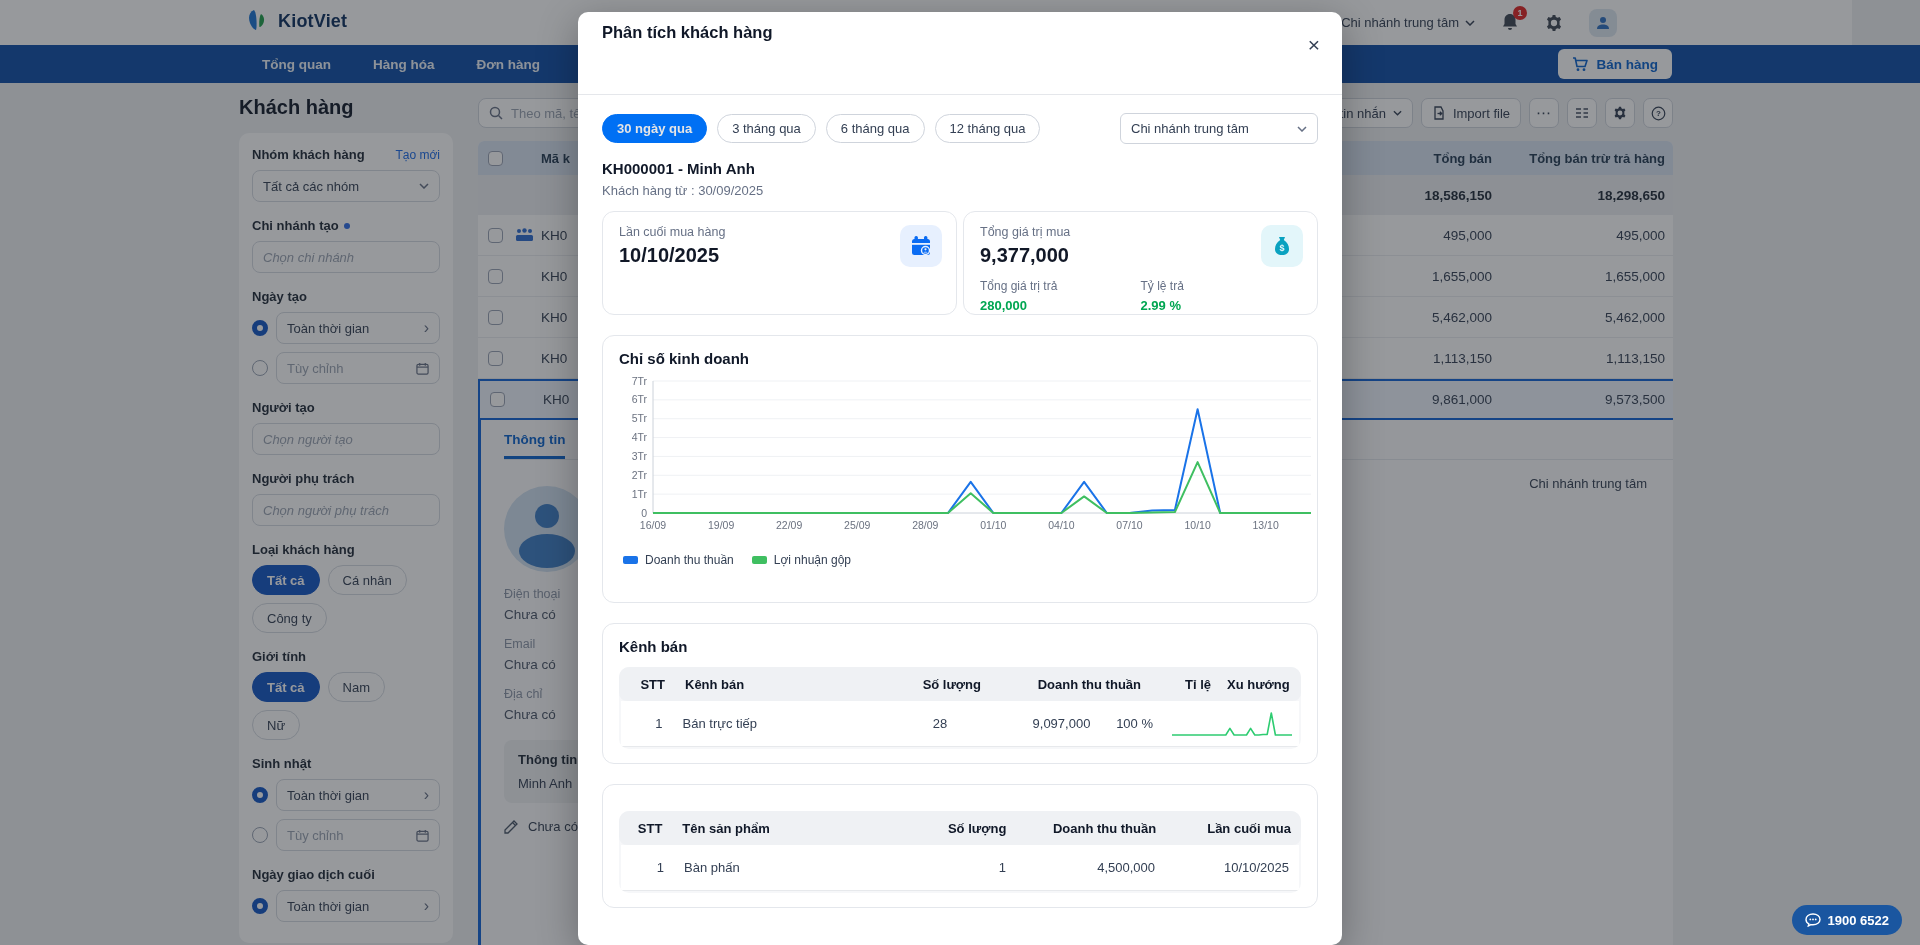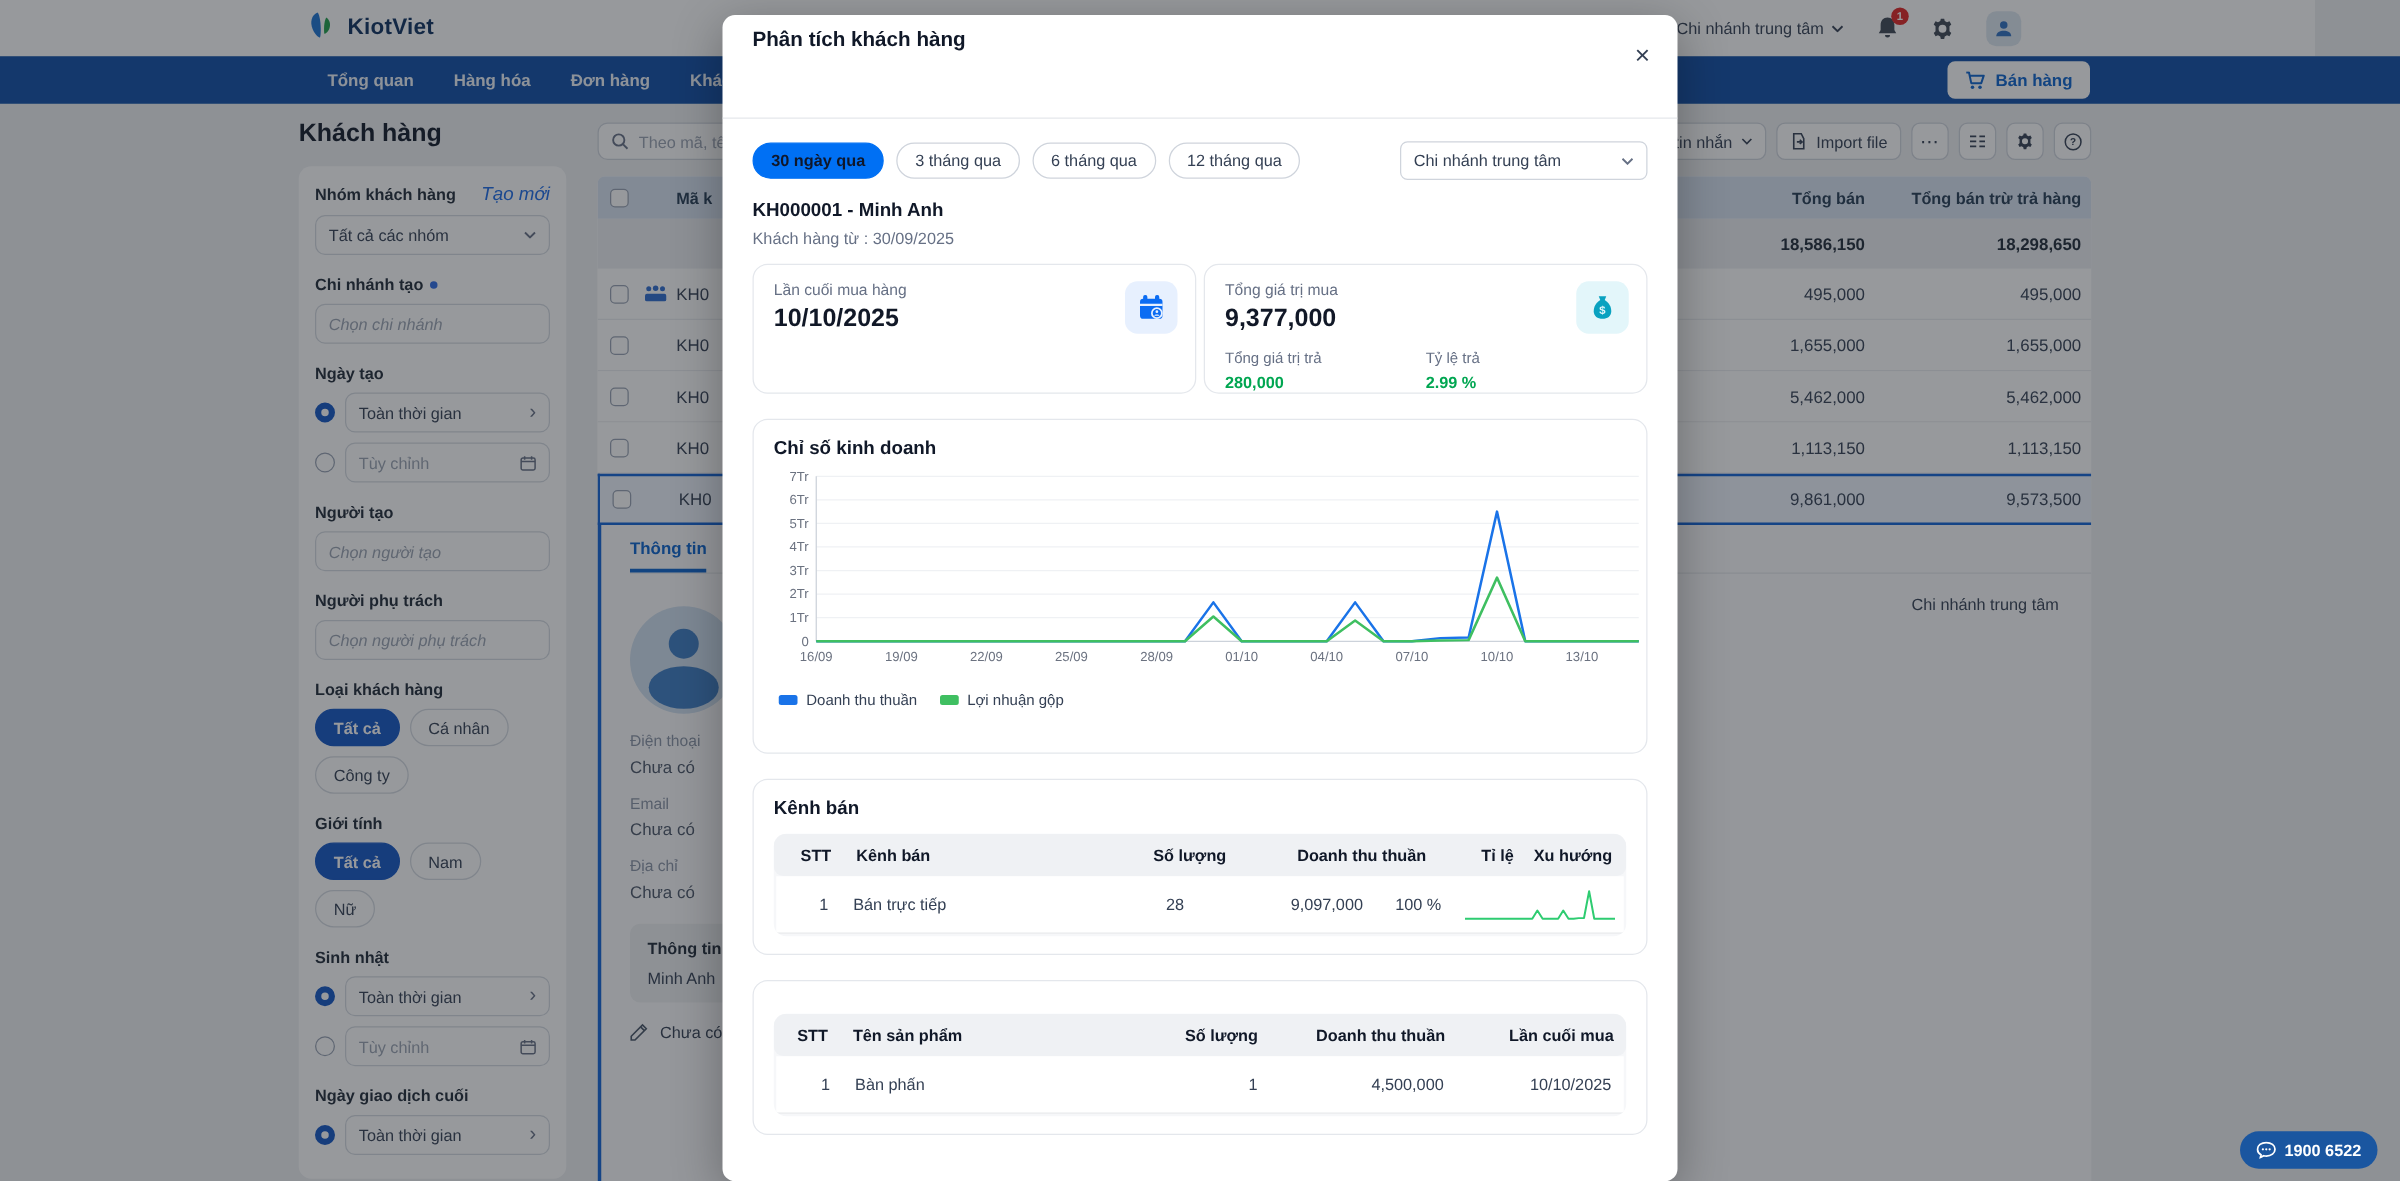--- a/index.html
+++ b/index.html
@@ -13,35 +13,35 @@
   .top-right{position:absolute;right:235px;top:0;height:45px;display:flex;align-items:center;gap:26px;}
   .top-item{display:flex;align-items:center;gap:6px;font-size:13px;color:#344054;cursor:pointer;}
   .icon-btn{position:relative;display:flex;align-items:center;justify-content:center;}
   .badge{position:absolute;top:-7px;right:-8px;background:#e02424;color:#fff;font-size:9px;font-weight:bold;
          width:14px;height:14px;border-radius:50%;display:flex;align-items:center;justify-content:center;}
   .avatar-sq{width:28px;height:28px;border-radius:8px;background:#dde7f1;display:flex;align-items:center;justify-content:center;}
 
   
   .navbar{position:absolute;left:0;top:45px;width:1920px;height:38px;background:#0d4da6;z-index:10;
           display:flex;align-items:center;}
-  .nav-items{display:flex;gap:32px;margin-left:262px;}
+  .nav-items{display:flex;gap:42px;margin-left:262px;}
   .nav-item{color:rgba(255,255,255,.93);font-size:13.5px;font-weight:bold;cursor:pointer;white-space:nowrap;}
   .sell-btn{position:absolute;right:248px;top:4px;height:30px;background:#fff;border-radius:6px;
             display:flex;align-items:center;gap:8px;padding:0 14px;color:#0b63ce;font-size:13.5px;font-weight:bold;cursor:pointer;}
 
   
   .sidebar{position:absolute;left:239px;top:96px;width:214px;z-index:5;}
   .sidebar h1{font-size:20px;font-weight:bold;color:#101828;margin-bottom:14px;}
   .filter-card{background:#fff;border-radius:10px;padding:14px 13px;height:810px;overflow:hidden;}
   .fgroup{margin-bottom:16px;}
   .flabel{font-size:13px;font-weight:bold;color:#1f2937;margin-bottom:8px;display:flex;align-items:center;gap:5px;}
   .flabel .dot{width:6px;height:6px;border-radius:50%;background:#2e6be5;display:inline-block;}
   .flabel-row{display:flex;justify-content:space-between;align-items:center;margin-bottom:8px;}
   .flabel-row .flabel{margin-bottom:0;}
-  .link{font-size:15px;color:#1a6ae8;cursor:pointer;font-style:italic;}
+  .link{font-size:12px;color:#1a6ae8;cursor:pointer;}
   .fselect,.finput{height:32px;border:1px solid #d5dae1;border-radius:8px;background:#fff;display:flex;
         align-items:center;padding:0 10px;font-size:13px;color:#344054;justify-content:space-between;cursor:pointer;}
   .finput input{border:none;outline:none;font-size:13px;width:100%;color:#344054;background:transparent;font-style:italic;}
   .finput input::placeholder{color:#9aa3b2;}
   .radio-row{display:flex;align-items:center;gap:8px;margin-bottom:8px;}
   .radio{width:16px;height:16px;border-radius:50%;border:1.5px solid #98a2b3;background:#fff;flex-shrink:0;}
   .radio.on{border:5px solid #1255c4;}
   .range-box{flex:1;height:32px;border:1px solid #d5dae1;border-radius:8px;display:flex;align-items:center;
         justify-content:space-between;padding:0 10px;font-size:13px;color:#344054;cursor:pointer;background:#fff;}
   .chev-r{color:#667085;font-size:16px;line-height:1;}
@@ -96,21 +96,21 @@
   .overlay{position:absolute;inset:0;background:rgba(28,33,39,.46);z-index:40;}
   .modal{position:absolute;left:578px;top:12px;width:764px;height:933px;background:#fff;border-radius:10px;
          z-index:60;box-shadow:0 10px 40px rgba(0,0,0,.3);overflow:hidden;}
   .m-head{height:83px;padding:11px 24px 0;position:relative;border-bottom:1px solid #e5e7eb;}
   .m-title{font-size:16.5px;font-weight:bold;color:#101828;}
   .m-close{position:absolute;right:22px;top:22px;font-size:21px;color:#344054;cursor:pointer;line-height:1;}
   .m-body{padding:18px 24px 0;}
   .period-row{display:flex;align-items:center;gap:10px;}
   .ppill{height:29px;border-radius:16px;padding:0 14px;display:flex;align-items:center;font-size:13px;
          border:1px solid #cfd4dc;color:#344054;background:#fff;cursor:pointer;}
-  .ppill.on{background:#0070f4;border-color:#0070f4;color:#0f172a;font-weight:bold;}
+  .ppill.on{background:#0070f4;border-color:#0070f4;color:#e5e5e5;font-weight:bold;}
   .m-select{margin-left:auto;width:198px;height:31px;border:1px solid #cfd4dc;border-radius:6px;display:flex;
          align-items:center;justify-content:space-between;padding:0 10px;font-size:13px;color:#344054;cursor:pointer;}
   .m-cust{margin-top:16px;font-size:15px;font-weight:bold;color:#101828;}
   .m-since{margin-top:6px;font-size:13px;color:#667085;}
   .cards{display:flex;gap:6px;margin-top:13px;}
   .scard{flex:1;border:1px solid #e4e7ec;border-radius:12px;padding:13px 16px;height:104px;position:relative;}
   .scard .lbl{font-size:12.5px;color:#667085;}
   .scard .big{font-size:20px;font-weight:bold;color:#111827;margin-top:5px;}
   .scard .ic{position:absolute;right:14px;top:13px;width:42px;height:42px;border-radius:10px;
          display:flex;align-items:center;justify-content:center;}

